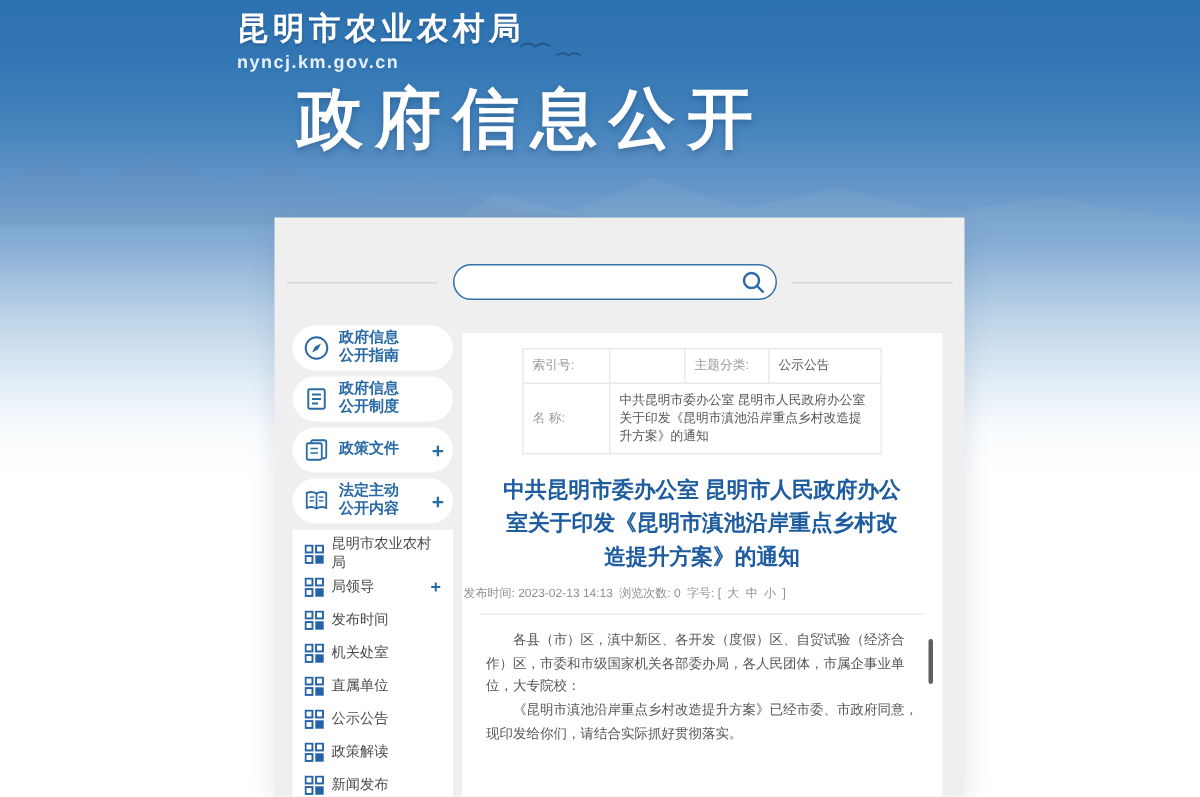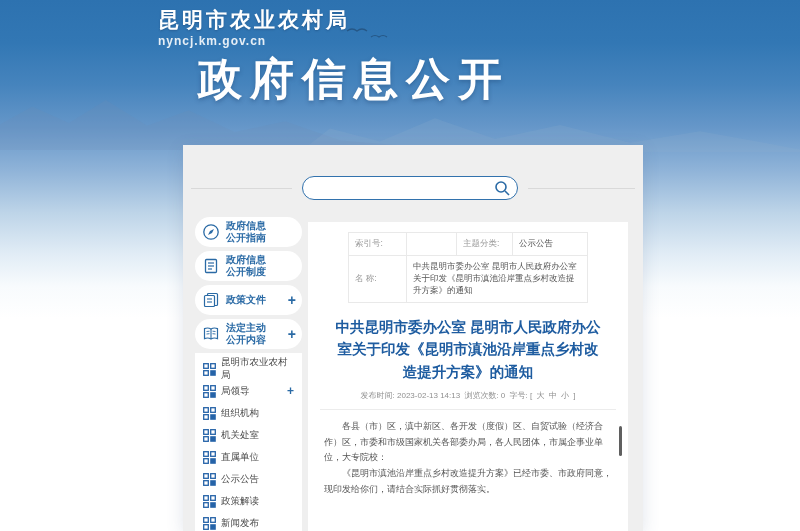--- a/index.html
+++ b/index.html
@@ -57,21 +57,21 @@
   
   .main { position:absolute; left:125px; top:77px; width:320px; height:309px; background:#fff; overflow:hidden; }
   .doc-table { width:240px; margin:10px auto 0; border-collapse:collapse; font-size:8.5px; table-layout:fixed; }
   .doc-table td { border:1px solid #e9e9e9; padding:5px 6px; vertical-align:middle; }
   .doc-table .lbl { color:#999; width:58px; }
   .doc-table .val { color:#555; }
   .doc-table .c2 { width:50px; }
   .doc-table .c3 { width:56px; }
   .art-title { margin:13px 26px 0; text-align:center; font-size:14.5px; font-weight:bold;
                color:#1e5ca0; line-height:1.55; }
-  .art-meta { text-align:center; font-size:8px; color:#909090; margin-top:7px; }
+  .art-meta { text-align:left; font-size:8px; color:#909090; margin-top:7px; }
   .art-meta span { margin:0 1px; }
   .fs-btn { cursor:pointer; }
   .divider { margin:8px 12px 0; border-top:1px solid #ececec; }
   .art-body { padding:9px 16px 12px; font-size:9px; color:#555; line-height:1.7; }
   .art-body p { text-indent:2em; margin-bottom:1px; }
   .scroll-thumb { position:absolute; right:6px; top:204px; width:3px; height:30px;
                   background:#5f5f5f; border-radius:2px; cursor:pointer; }
   svg { display:block; }
 </style>
 </head>
@@ -173,21 +173,21 @@
           <span class="link-label">局领导</span>
           <span class="link-plus">+</span>
         </div>
         <div class="link-item">
           <svg class="grid-icon" viewBox="0 0 13 13">
             <rect x="0.7" y="0.7" width="4.6" height="4.6" fill="none" stroke="#2563a8" stroke-width="1.3"></rect>
             <rect x="7.7" y="0.7" width="4.6" height="4.6" fill="none" stroke="#2563a8" stroke-width="1.3"></rect>
             <rect x="0.7" y="7.7" width="4.6" height="4.6" fill="none" stroke="#2563a8" stroke-width="1.3"></rect>
             <rect x="7.2" y="7.2" width="5.6" height="5.6" fill="#2563a8"></rect>
           </svg>
-          <span class="link-label">组织机构</span>
+          <span class="link-label">发布时间</span>
           <span class="link-plus"></span>
         </div>
         <div class="link-item">
           <svg class="grid-icon" viewBox="0 0 13 13">
             <rect x="0.7" y="0.7" width="4.6" height="4.6" fill="none" stroke="#2563a8" stroke-width="1.3"></rect>
             <rect x="7.7" y="0.7" width="4.6" height="4.6" fill="none" stroke="#2563a8" stroke-width="1.3"></rect>
             <rect x="0.7" y="7.7" width="4.6" height="4.6" fill="none" stroke="#2563a8" stroke-width="1.3"></rect>
             <rect x="7.2" y="7.2" width="5.6" height="5.6" fill="#2563a8"></rect>
           </svg>
           <span class="link-label">机关处室</span>

